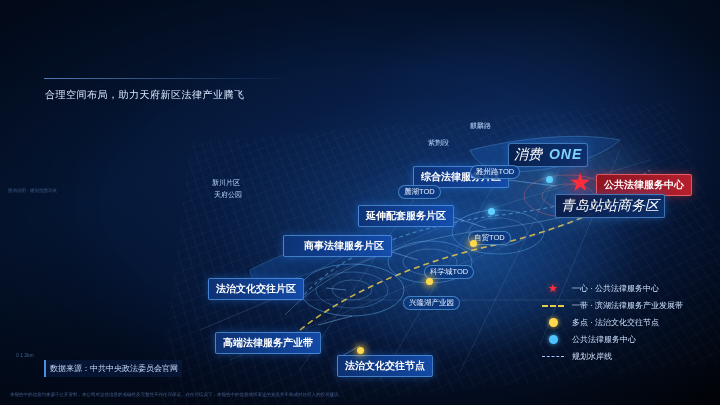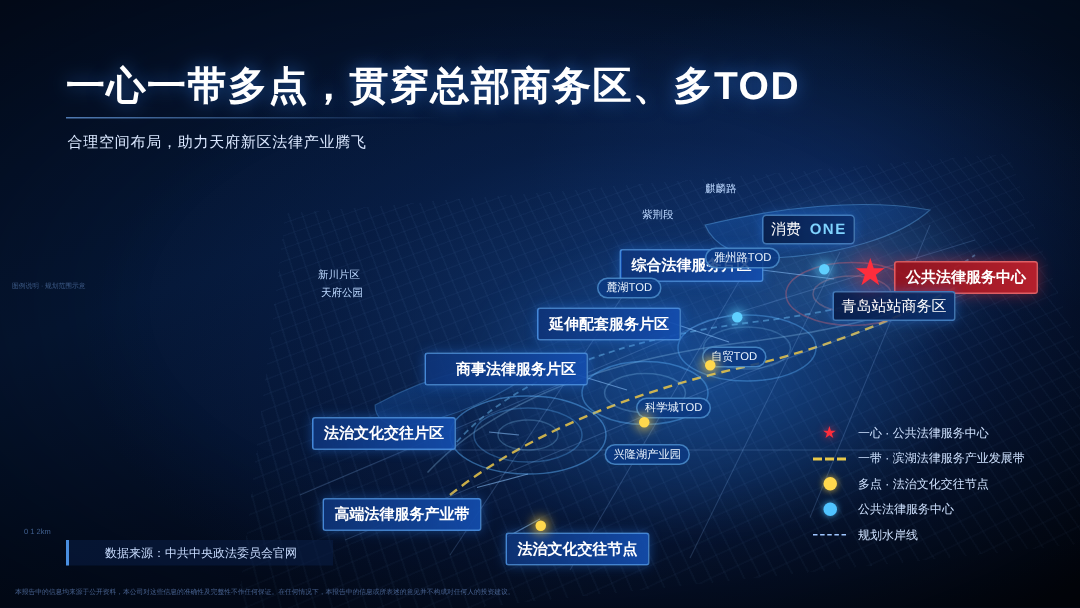--- a/index.html
+++ b/index.html
@@ -41,21 +41,21 @@
 
   
   .chip{position:absolute;font-size:10px;font-weight:bold;color:#ffffff;
     padding:3px 7px;border-radius:2px;white-space:nowrap;
     background:linear-gradient(90deg,rgba(14,52,120,.92),rgba(20,78,175,.92));
     border:1px solid rgba(110,185,255,.55);
     box-shadow:0 0 8px rgba(40,120,230,.45);}
   .chip.dark{background:linear-gradient(90deg,rgba(8,30,74,.92),rgba(12,48,110,.92));}
   .chip.red{background:linear-gradient(90deg,rgba(150,20,30,.95),rgba(190,32,44,.95));
     border:1px solid rgba(255,140,140,.6);box-shadow:0 0 10px rgba(220,50,60,.5);}
-  .chip.sm{font-size:10px;padding:2px 5px;font-weight:normal;}
+  .chip.sm{font-size:14px;padding:2px 5px;font-weight:normal;font-style:italic;}
 
   .tod{position:absolute;font-size:7.5px;color:#eaf4ff;white-space:nowrap;
     background:rgba(12,58,130,.85);border:1px solid rgba(120,200,255,.5);
     border-radius:8px;padding:1px 5px;}
   .dotlbl{position:absolute;font-size:7px;color:#bcd8ff;white-space:nowrap;}
 
   
   .node{position:absolute;width:7px;height:7px;border-radius:50%;
     background:#ffd84d;box-shadow:0 0 7px 2px rgba(255,210,70,.75);}
   .node.blue{background:#5fd0ff;box-shadow:0 0 7px 2px rgba(95,208,255,.7);}
@@ -70,21 +70,21 @@
   .legend .sym{width:26px;display:flex;align-items:center;justify-content:center;margin-right:6px;flex:0 0 26px;}
   .sym .redstar{color:#ff2d3c;font-size:11px;text-shadow:0 0 6px rgba(255,45,60,.8);}
   .sym .line-yellow{width:22px;height:0;border-top:2px dashed #e9c94a;}
   .sym .line-wave{width:24px;height:8px;}
   .sym .dot-y{width:9px;height:9px;border-radius:50%;background:#ffd84d;box-shadow:0 0 5px rgba(255,210,70,.8);}
   .sym .dot-b{width:9px;height:9px;border-radius:50%;background:#4fc3ff;box-shadow:0 0 5px rgba(80,195,255,.8);}
   .sym .line-dash{width:22px;height:0;border-top:1px dashed #9fc6ff;}
 
   
   .source{position:absolute;left:44px;bottom:28px;font-size:8px;color:#c9ddff;
-    background:rgba(10,30,70,.55);border-left:2px solid #4a8fe0;padding:3px 24px;}
+    background:rgba(10,30,70,.55);border-left:2px solid #4a8fe0;padding:3px 4px;}
   .disclaimer{position:absolute;left:10px;bottom:6px;right:10px;font-size:4.5px;color:#4d6punk;}
   .disclaimer{color:#47618e;line-height:1.5;}
   .leftcode{position:absolute;left:8px;top:188px;font-size:4.5px;color:#3d5组;}
   .leftcode{color:#3d5a86;transform:rotate(0deg);}
   .scale{position:absolute;left:16px;top:352px;font-size:5px;color:#41608f;}
 </style>
 </head>
 <body>
 
 <div class="stage">
@@ -138,21 +138,20 @@
       <path d="M444 214 L486 228"></path>
       <path d="M372 246 L418 260"></path>
       <path d="M326 288 L346 290"></path>
       <path d="M318 325 L352 316"></path>
       <path d="M338 358 L360 346"></path>
     </g>
   </svg>
 
   <div class="vignette"></div>
 
-  <div class="title">一心一带多点，贯穿总部商务区、多TOD</div>
   <div class="titlebar"></div>
   <div class="subtitle">合理空间布局，助力天府新区法律产业腾飞</div>
 
   <div class="chip" style="left:413px;top:166px;">综合法律服务片区</div>
   <div class="chip" style="left:358px;top:205px;">延伸配套服务片区</div>
   <div class="chip" style="left:283px;top:235px;padding-left:20px;">商事法律服务片区</div>
   <div class="chip" style="left:208px;top:278px;">法治文化交往片区</div>
   <div class="chip" style="left:215px;top:315px;margin-top:17px;">高端法律服务产业带</div>
   <div class="chip" style="left:337px;top:355px;">法治文化交往节点</div>
 

